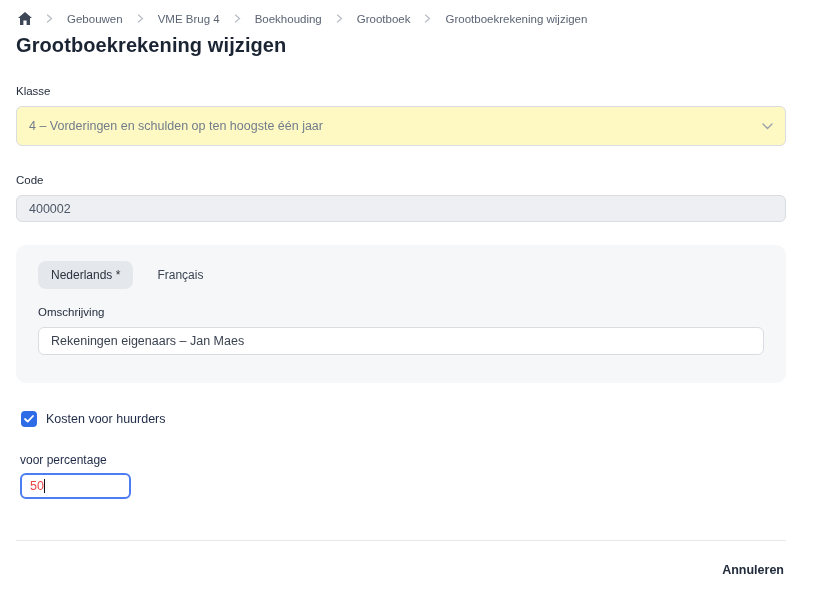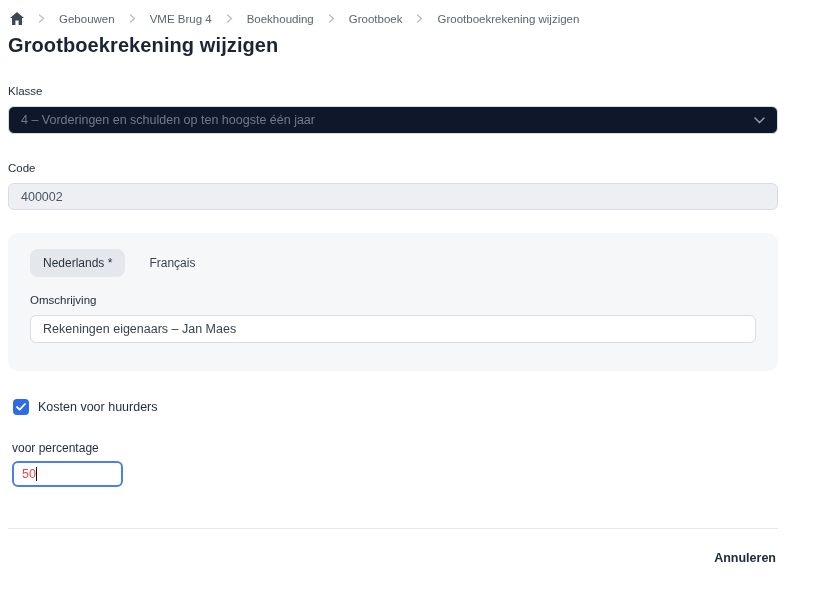--- a/index.html
+++ b/index.html
@@ -4,21 +4,21 @@
 <style>
   * { box-sizing: border-box; margin: 0; padding: 0; }
   html, body { width: 822px; height: 595px; }
   body {
     font-family: "Liberation Sans", sans-serif;
     background: #ffffff;
     color: #273142;
     position: relative;
     overflow: hidden;
   }
-  .container { position: absolute; left: 8px; top: 0; width: 770px; }
+  .container { position: absolute; left: 16px; top: 0; width: 770px; }
 
   
   .breadcrumb {
     display: flex; align-items: center; gap: 14px;
     margin-top: 12px; padding-left: 2px;
     font-size: 11.5px; color: #5a6473;
   }
   .breadcrumb .crumb { cursor: pointer; white-space: nowrap; }
   .breadcrumb .crumb-current { color: #5a6473; }
   .crumb-sep { display: inline-flex; align-items: center; }
@@ -31,22 +31,22 @@
     letter-spacing: 0.1px;
   }
 
   
   .field-label {
     font-size: 11.5px; color: #252e3d; margin-top: 28px; margin-bottom: 9px;
   }
 
   
   .select-box {
-    height: 28px; width: 100%;
-    background: #0f172a; border: 1px solid #d9dce1; border-radius: 6px;
+    height: 40px; width: 100%;
+    background: #fef9c3; border: 1px solid #d9dce1; border-radius: 6px;
     display: flex; align-items: center; justify-content: space-between;
     padding: 0 12px;
     font-size: 12.5px; color: #717c8b;
   }
   .text-input-disabled {
     height: 27px; width: 100%;
     background: #edeff2; border: 1px solid #d9dce1; border-radius: 6px;
     padding: 0 12px;
     font-size: 12.5px; color: #4d5767;
     font-family: "Liberation Sans", sans-serif;

